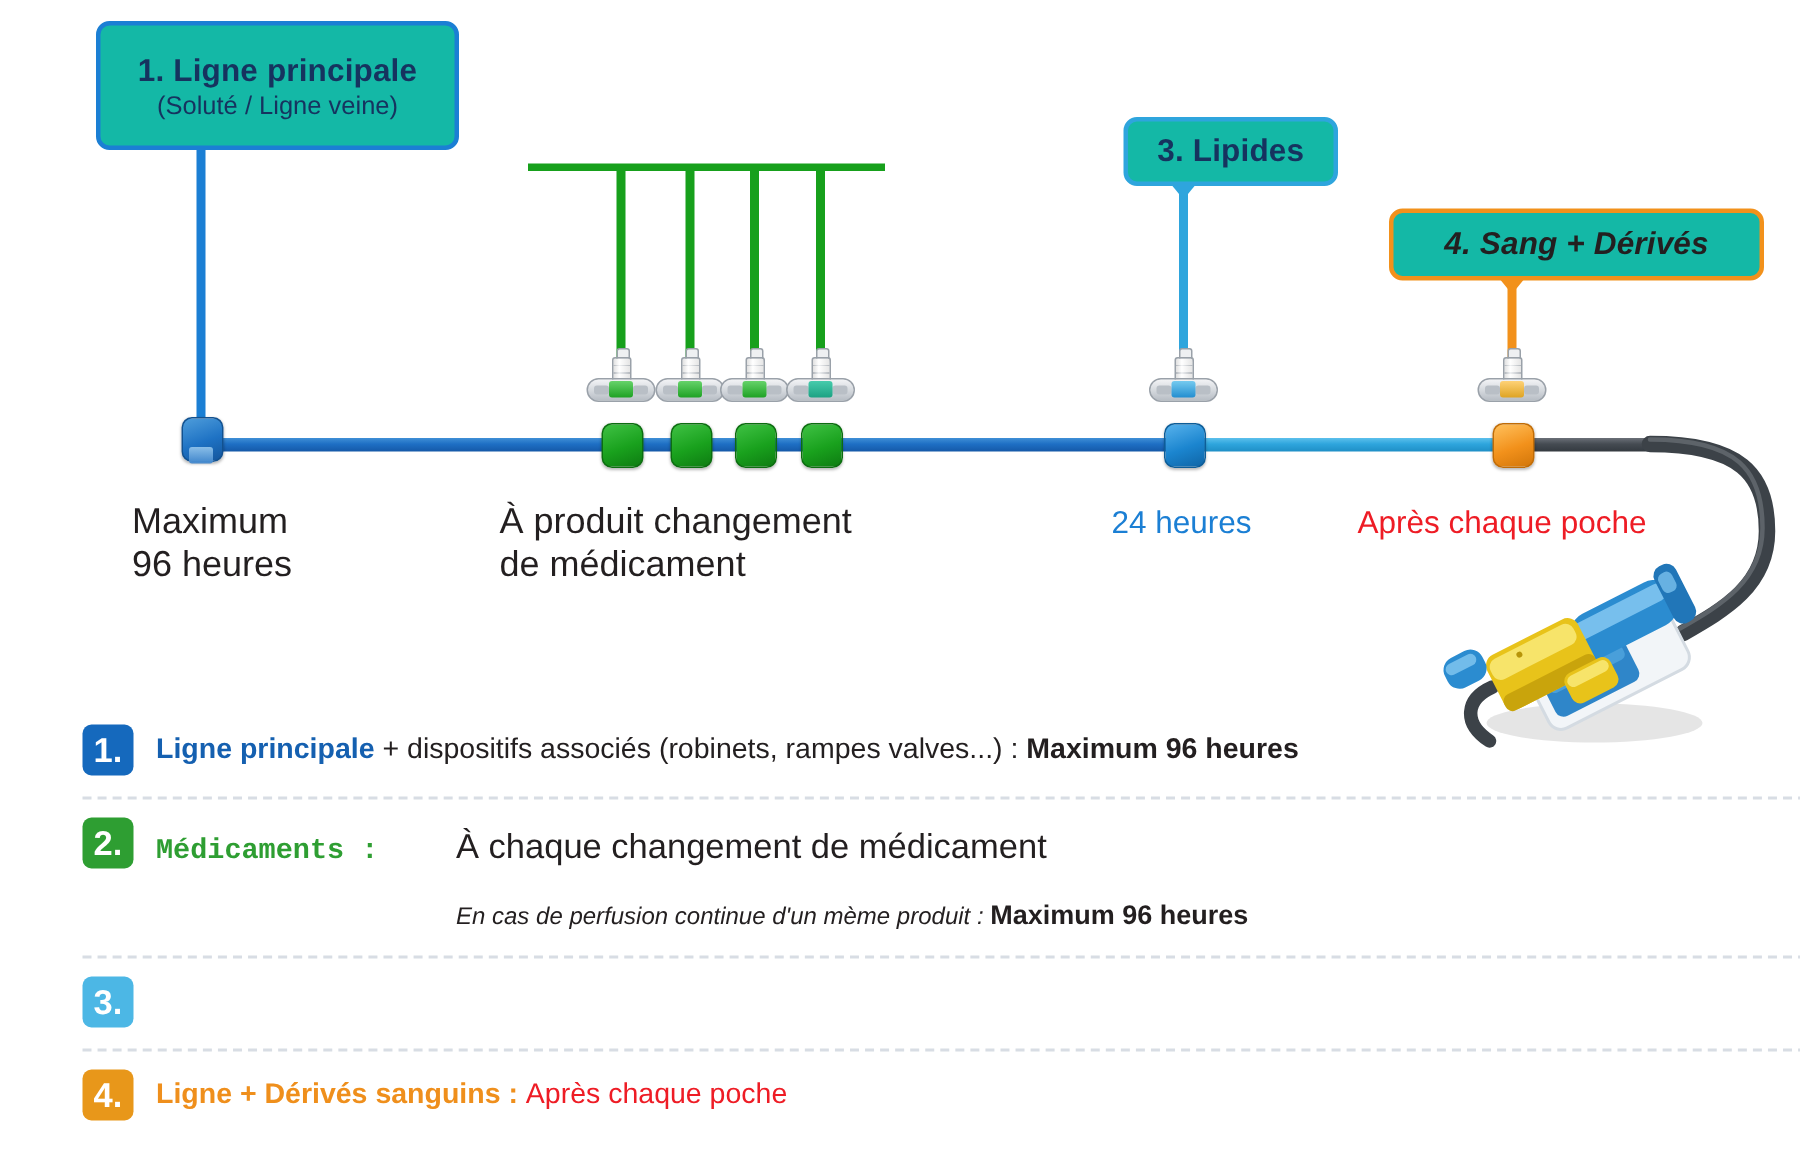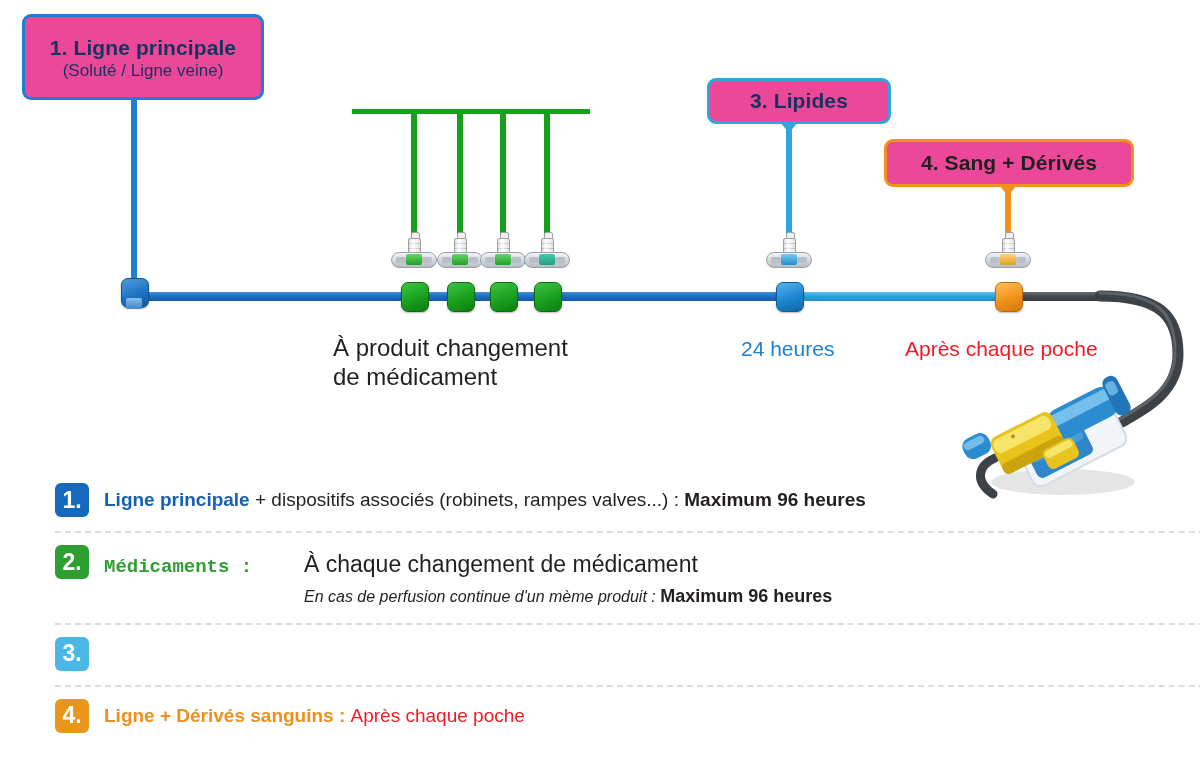--- a/index.html
+++ b/index.html
@@ -10,40 +10,41 @@
     color:#1b2a4a;
     -webkit-font-smoothing:antialiased;
     overflow:hidden;
     position:relative;
   }
   #stage{position:relative;width:1200px;height:771px;}
 
   
   .callout{
     position:absolute;
-    background:#ec4899;
+    background:#14b8a6;
     border:3px solid #1b7fd4;
     border-radius:9px;
     box-sizing:border-box;
     display:flex;
     flex-direction:column;
     align-items:center;
     justify-content:center;
     line-height:1.12;
     z-index:6;
+    margin-left:42px;
   }
   .callout .ttl{font-weight:bold;font-size:21px;letter-spacing:.1px;white-space:nowrap;color:#16335f;}
   .callout .ttl .num{font-weight:bold;}
   .callout .sub{font-size:17px;font-weight:normal;color:#16335f;white-space:nowrap;margin-top:1px;}
 
   #box1{left:22px;top:14px;width:242px;height:86px;border-color:#1b7fd4;padding-top:2px;}
   #box2{left:345px;top:64px;width:250px;height:48px;border-color:#17a01c;}
-  #box3{left:707px;top:78px;width:184px;height:46px;border-color:#2ea5dd;}
+  #box3{left:707px;top:78px;width:143px;height:46px;border-color:#2ea5dd;}
   #box4{left:884px;top:139px;width:250px;height:48px;border-color:#f2911b;}
-  #box4 .ttl{color:#231f20;font-weight:bold;}
+  #box4 .ttl{color:#231f20;font-weight:bold;font-style:italic;}
 
   
   .stem{position:absolute;z-index:3;}
   .stem.blue{background:#1b7fd4;}
   .stem.green{background:#17a01c;}
   .stem.cyan{background:#2ea5dd;}
   .stem.orange{background:#f2911b;}
 
   
   #greenbar{position:absolute;left:352px;top:109px;width:238px;height:5px;background:#17a01c;z-index:3;}
@@ -202,20 +203,22 @@
   <div class="wings" style="left:766px;top:252px;"></div>
   <div class="collar" style="left:781px;top:254px;background:linear-gradient(#6fc8ef,#1b8bd0);"></div>
   <div class="port blue" style="left:776px;top:282px;"></div>
 
   <div class="necktip" style="left:1005px;top:232px;"></div>
   <div class="neck" style="left:1002px;top:238px;"></div>
   <div class="wings" style="left:985px;top:252px;"></div>
   <div class="collar" style="left:1000px;top:254px;background:linear-gradient(#ffd070,#e0a21a);"></div>
   <div class="port orange" style="left:995px;top:282px;"></div>
 
+  <div class="cap" id="cap1">Maximum
+96 heures</div>
   <div class="cap" id="cap2">À produit changement
 de médicament</div>
   <div class="cap" id="cap3">24 heures</div>
   <div class="cap" id="cap4">Après chaque poche</div>
 
   <svg id="hub" viewBox="0 0 250 130">
 
     <ellipse cx="128" cy="112" rx="72" ry="13" fill="#000" opacity="0.10"></ellipse>
 
     <path d="M 58 124 C 40 112 42 96 60 88" fill="none" stroke="#3c4248" stroke-width="9" stroke-linecap="round"></path>
@@ -256,21 +259,21 @@
         <span class="b c-blue">Ligne principale</span><span class="c-dark"> + dispositifs associés (robinets, rampes valves...) : </span><span class="b c-dark">Maximum 96 heures</span>
       </div>
     </div>
 
     <div class="sep" style="margin:14px 0 12px 0;width:1240px;"></div>
 
     <div class="lrow">
       <div class="badge" style="background:#2e9e32;">2.</div>
       <div class="ltext">
         <span class="b c-green" style="display:inline-block;width:200px;font-family:Liberation Mono, monospace;">Médicaments :</span><span class="c-dark" style="font-size:23px;">À chaque changement de médicament</span>
-        <div style="padding-left:200px;margin-top:3px;">
+        <div style="padding-left:200px;margin-top:18px;">
           <span class="sub-italic c-dark">En cas de perfusion continue d'un mème produit : </span><span class="b c-dark" style="font-size:18px;">Maximum 96 heures</span>
         </div>
       </div>
     </div>
 
     <div class="sep" style="margin:14px 0 12px 0;width:1240px;"></div>
 
     <div class="lrow">
       <div class="badge" style="background:#4cb7e5;">3.</div>
     </div>

